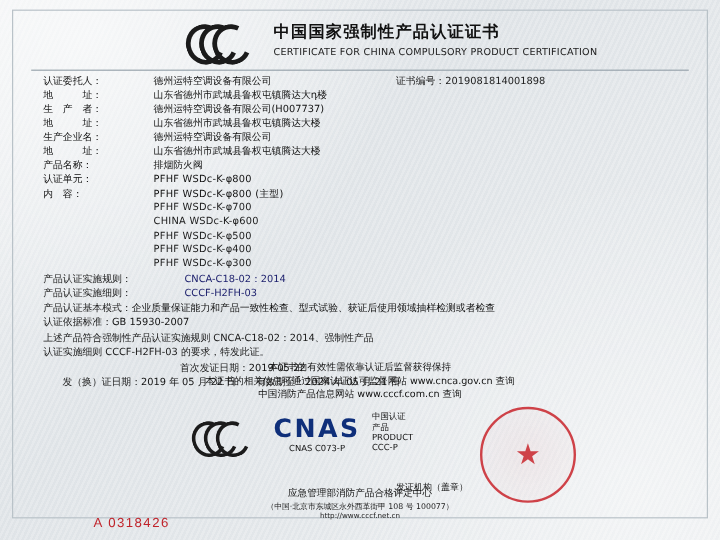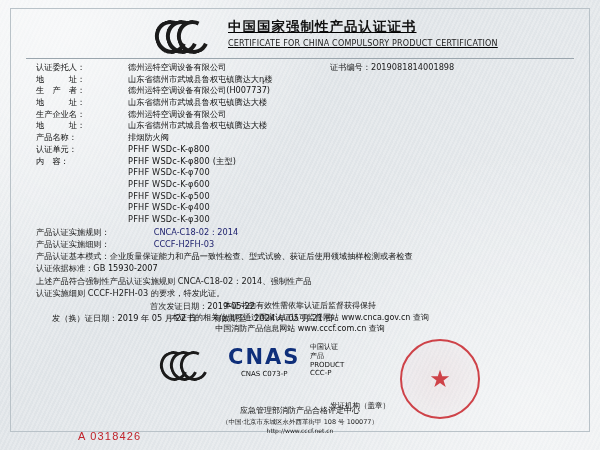--- a/index.html
+++ b/index.html
@@ -44,21 +44,20 @@
     border-right-color:transparent;
     transform:rotate(-20deg);
     box-sizing:border-box;
   }
   .ccc-logo .c1{left:0px;}
   .ccc-logo .c2{left:11px;}
   .ccc-logo .c3{left:22px;}
   .title-block{
     position:absolute;left:228px;top:8px;
     text-align:left;
-    text-decoration:underline;
   }
   .title-cn{
     font-size:13.5px;color:#111;letter-spacing:1px;font-weight:bold;
   }
   .title-en{
     font-size:8px;color:#222;letter-spacing:.2px;margin-top:3px;text-align:center;
   }
   .rule{
     position:absolute;left:26px;right:26px;top:58px;height:1px;background:#9aa5ad;
   }
@@ -181,21 +180,21 @@
       <span class="lbl">认证单元：</span><span class="val model">PFHF WSDc-K-φ800</span>
     </div>
 
     <div class="row">
       <span class="lbl">内　容：</span><span class="val model">PFHF WSDc-K-φ800 (主型)</span>
     </div>
     <div class="row">
         <span class="indent model">PFHF WSDc-K-φ700</span>
       </div>
     <div class="row">
-        <span class="indent model">PFHF WSDc-K-φ600</span>
+        <span class="indent model">CHINA WSDc-K-φ600</span>
       </div>
     <div class="row">
         <span class="indent model">PFHF WSDc-K-φ500</span>
       </div>
     <div class="row">
         <span class="indent model">PFHF WSDc-K-φ400</span>
       </div>
     <div class="row">
         <span class="indent model">PFHF WSDc-K-φ300</span>
       </div>

